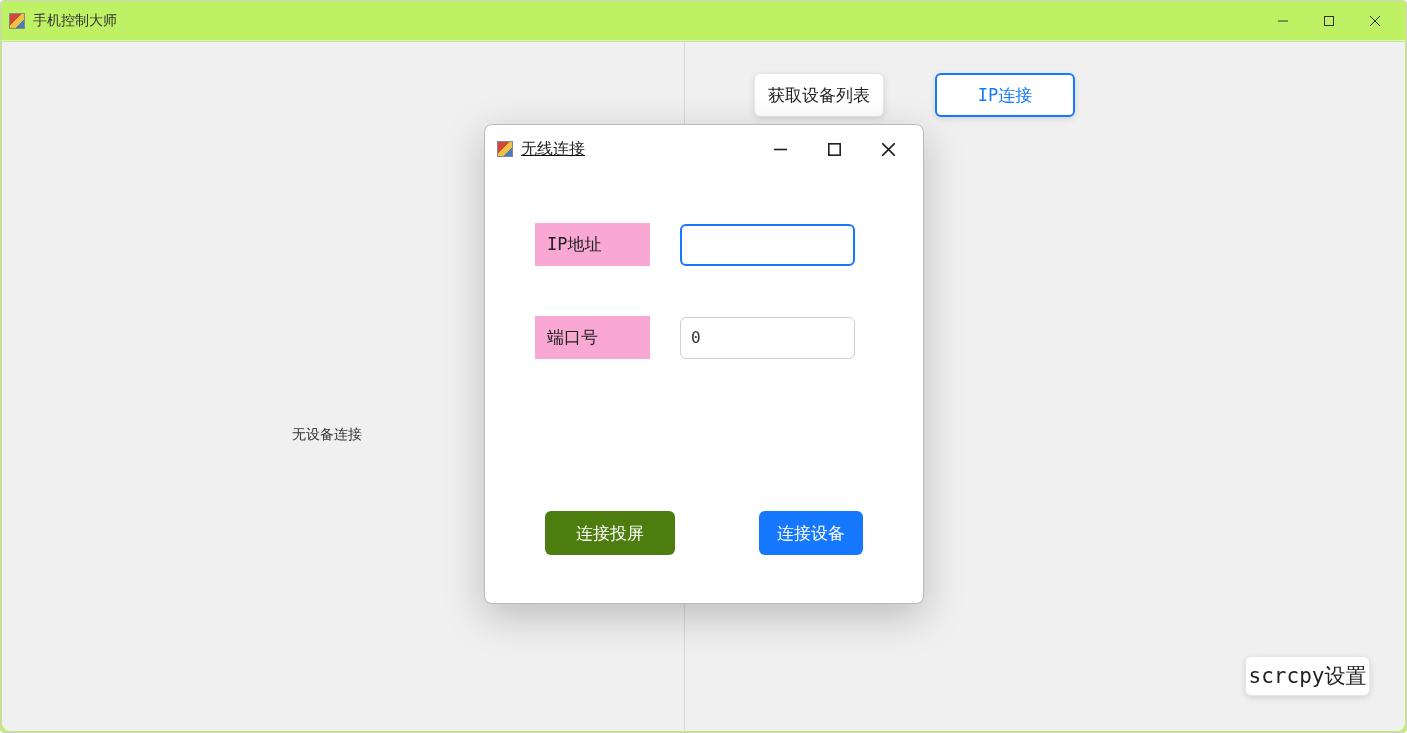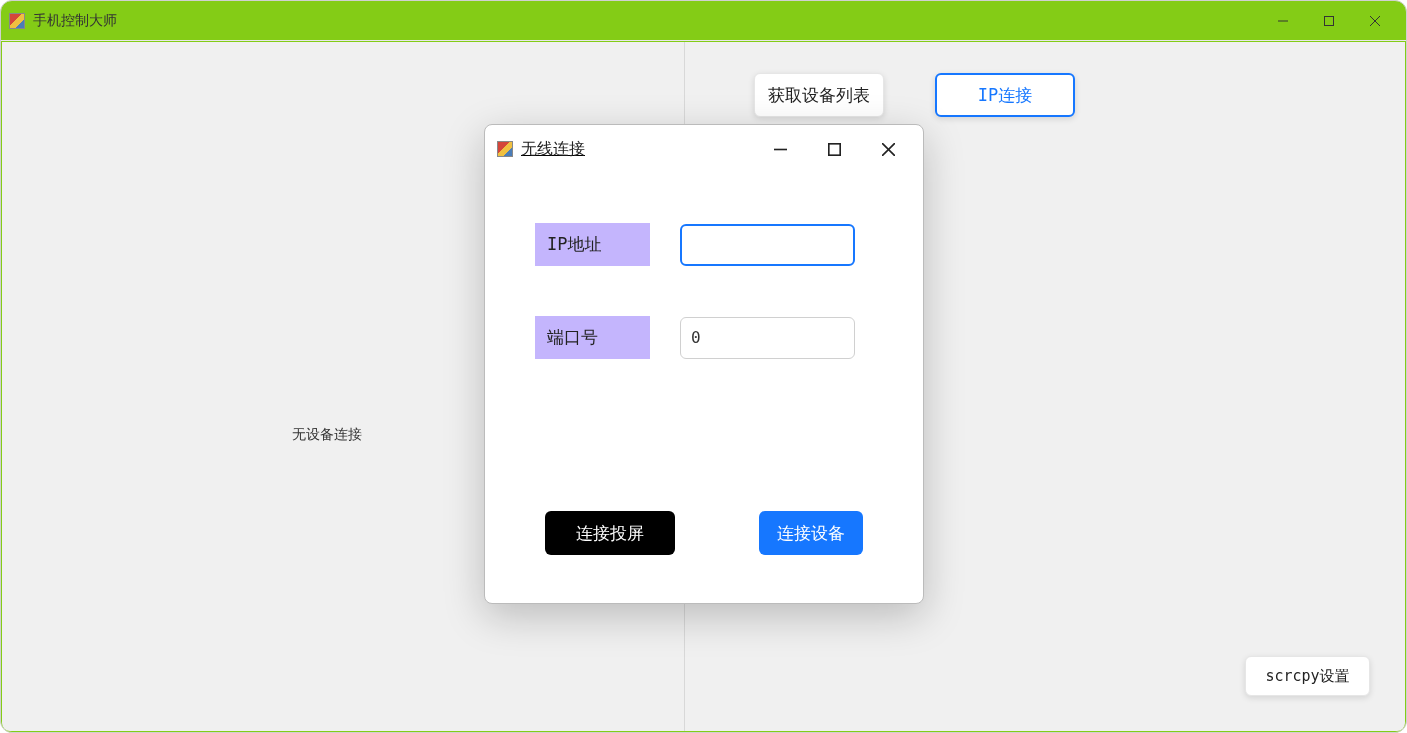--- a/index.html
+++ b/index.html
@@ -14,22 +14,22 @@
       height: 733px;
       overflow: hidden;
       position: relative;
     }
     
     
     .main-window {
       width: 100%;
       height: 100%;
       border: 1px solid #d0d0d0;
-      border-radius: 12px;
-      background: #84cc16;
+      border-radius: 4px;
+      background: #bef264;
       position: relative;
     }
     
     .main-titlebar {
       height: 40px;
       display: flex;
       align-items: center;
       padding: 0 8px;
       border-bottom: 1px solid #e8e8e8;
     }
@@ -134,21 +134,21 @@
       right: 35px;
       bottom: 35px;
       width: 125px;
       height: 40px;
       background: #ffffff;
       border: 1px solid #e6e6e6;
       border-radius: 6px;
       display: flex;
       align-items: center;
       justify-content: center;
-      font-size: 15px;
+      font-size: 21px;
       color: #222;
       cursor: pointer;
       font-family: "SimSun", monospace;
       box-shadow: 0 2px 6px rgba(0,0,0,0.12);
     }
     
     
     .dialog {
       position: absolute;
       left: 484px;
@@ -205,21 +205,21 @@
     }
     
     .form-row {
       display: flex;
       align-items: center;
       margin-bottom: 50px;
     }
     
     .form-label {
       width: 115px;
-      background: #c4b5fd;
+      background: #f9a8d4;
       padding: 10px 12px;
       font-size: 17px;
       color: #222;
       font-family: "SimSun", monospace;
       margin-right: 30px;
     }
     
     .form-input {
       width: 175px;
       height: 42px;
@@ -252,21 +252,21 @@
       border-radius: 6px;
       font-size: 17px;
       color: #fff;
       cursor: pointer;
       display: flex;
       align-items: center;
       justify-content: center;
     }
     
     .btn-green {
-      background: #000000;
+      background: #4d7c0f;
     }
     
     .btn-blue {
       background: #1677ff;
       width: 104px;
     }
   </style>
 </head>
 <body>
 

